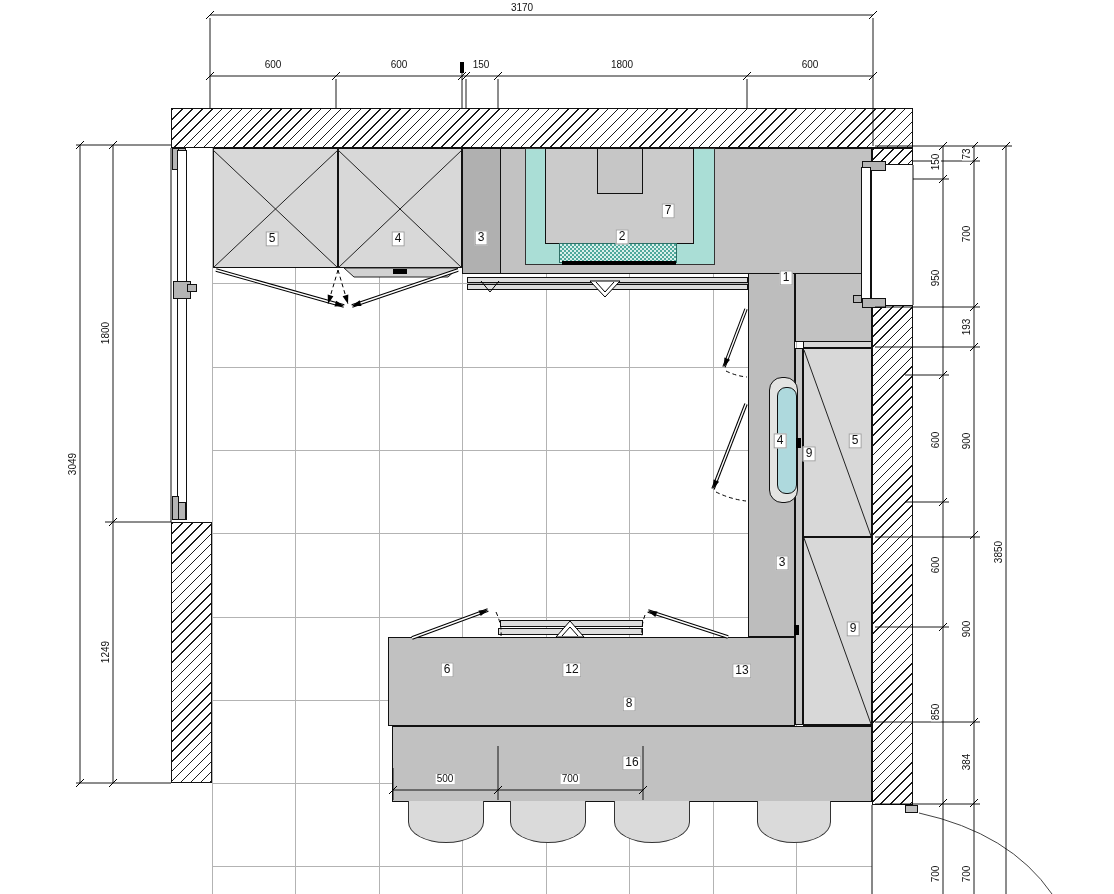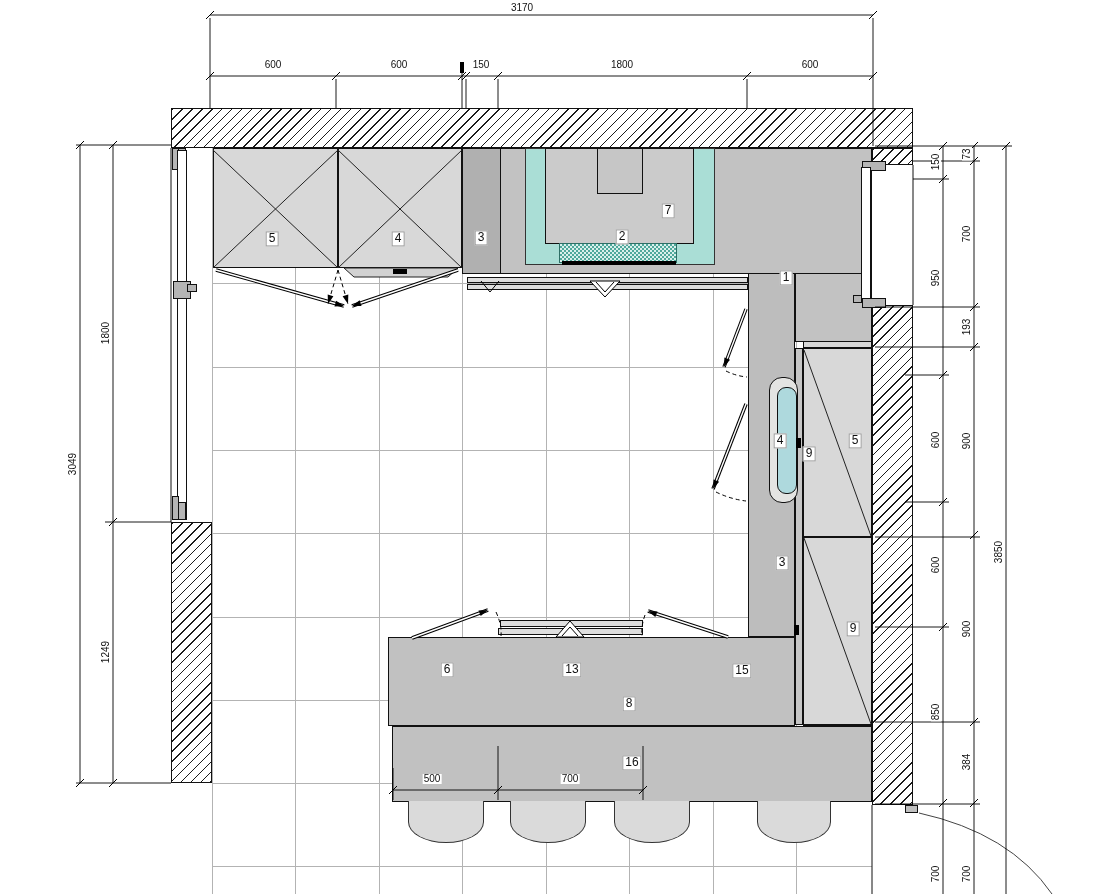--- a/index.html
+++ b/index.html
@@ -176,22 +176,22 @@
   <div class="callout" style="left:272px;top:239px">5</div>
   <div class="callout" style="left:447px;top:670px">6</div>
   <div class="callout" style="left:668px;top:211px">7</div>
   <div class="callout" style="left:629px;top:704px">8</div>
   <div class="callout" style="left:809px;top:454px">9</div>
   <div class="callout" style="left:632px;top:763px">16</div>
   <div class="callout" style="left:855px;top:441px">5</div>
   <div class="callout" style="left:853px;top:629px">9</div>
   <div class="callout" style="left:780px;top:441px">4</div>
   <div class="callout" style="left:782px;top:563px">3</div>
-  <div class="callout" style="left:742px;top:671px">15</div>
-  <div class="callout" style="left:572px;top:670px">13</div>
+  <div class="callout" style="left:742px;top:671px">13</div>
+  <div class="callout" style="left:572px;top:670px">12</div>
 
   <div class="dim" style="left:522px;top:8px">3170</div>
   <div class="dim" style="left:273px;top:65px">600</div>
   <div class="dim" style="left:399px;top:65px">600</div>
   <div class="dim" style="left:481px;top:65px">150</div>
   <div class="dim" style="left:622px;top:65px">1800</div>
   <div class="dim" style="left:810px;top:65px">600</div>
 
   <div class="dim v" style="left:73px;top:464px">3049</div>
   <div class="dim v" style="left:106px;top:333px">1800</div>
@@ -207,16 +207,16 @@
   <div class="dim v" style="left:967px;top:154px">73</div>
   <div class="dim v" style="left:967px;top:234px">700</div>
   <div class="dim v" style="left:967px;top:327px">193</div>
   <div class="dim v" style="left:967px;top:441px">900</div>
   <div class="dim v" style="left:967px;top:629px">900</div>
   <div class="dim v" style="left:967px;top:762px">384</div>
   <div class="dim v" style="left:967px;top:874px">700</div>
 
   <div class="dim v" style="left:999px;top:552px">3850</div>
 
-  <div class="dim" style="left:432px;top:779px">500</div>
+  <div class="dim" style="left:445px;top:779px">500</div>
   <div class="dim" style="left:570px;top:779px">700</div>
 
 </div>
 
 </body></html>

